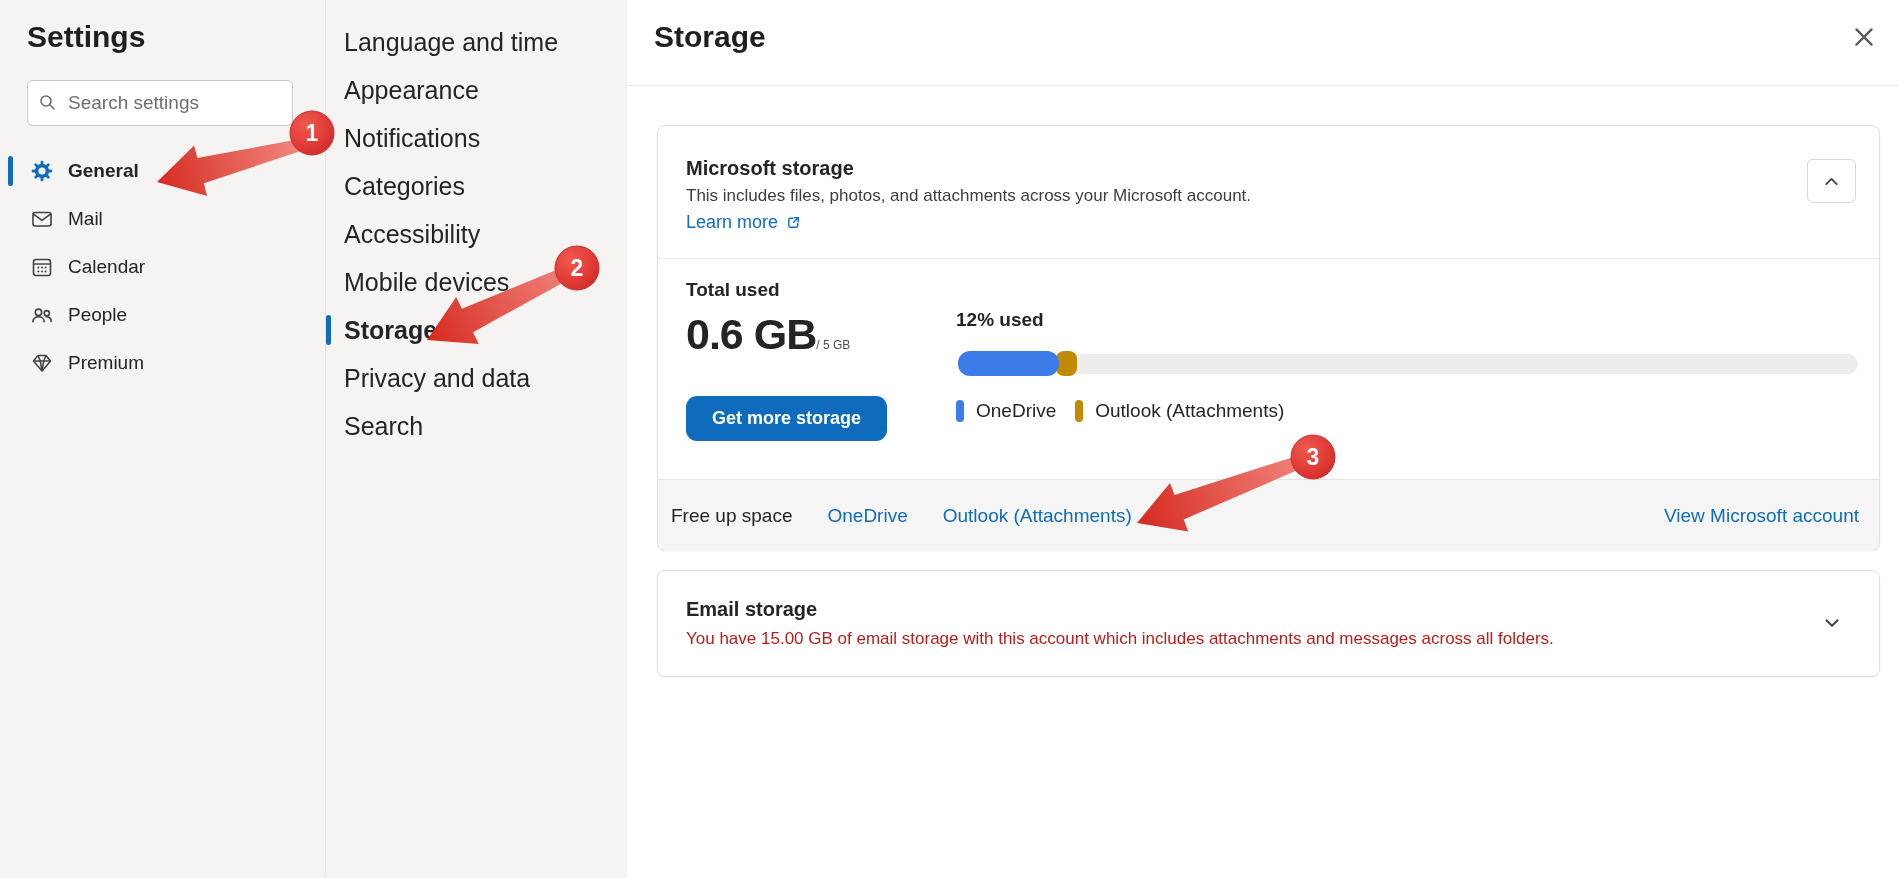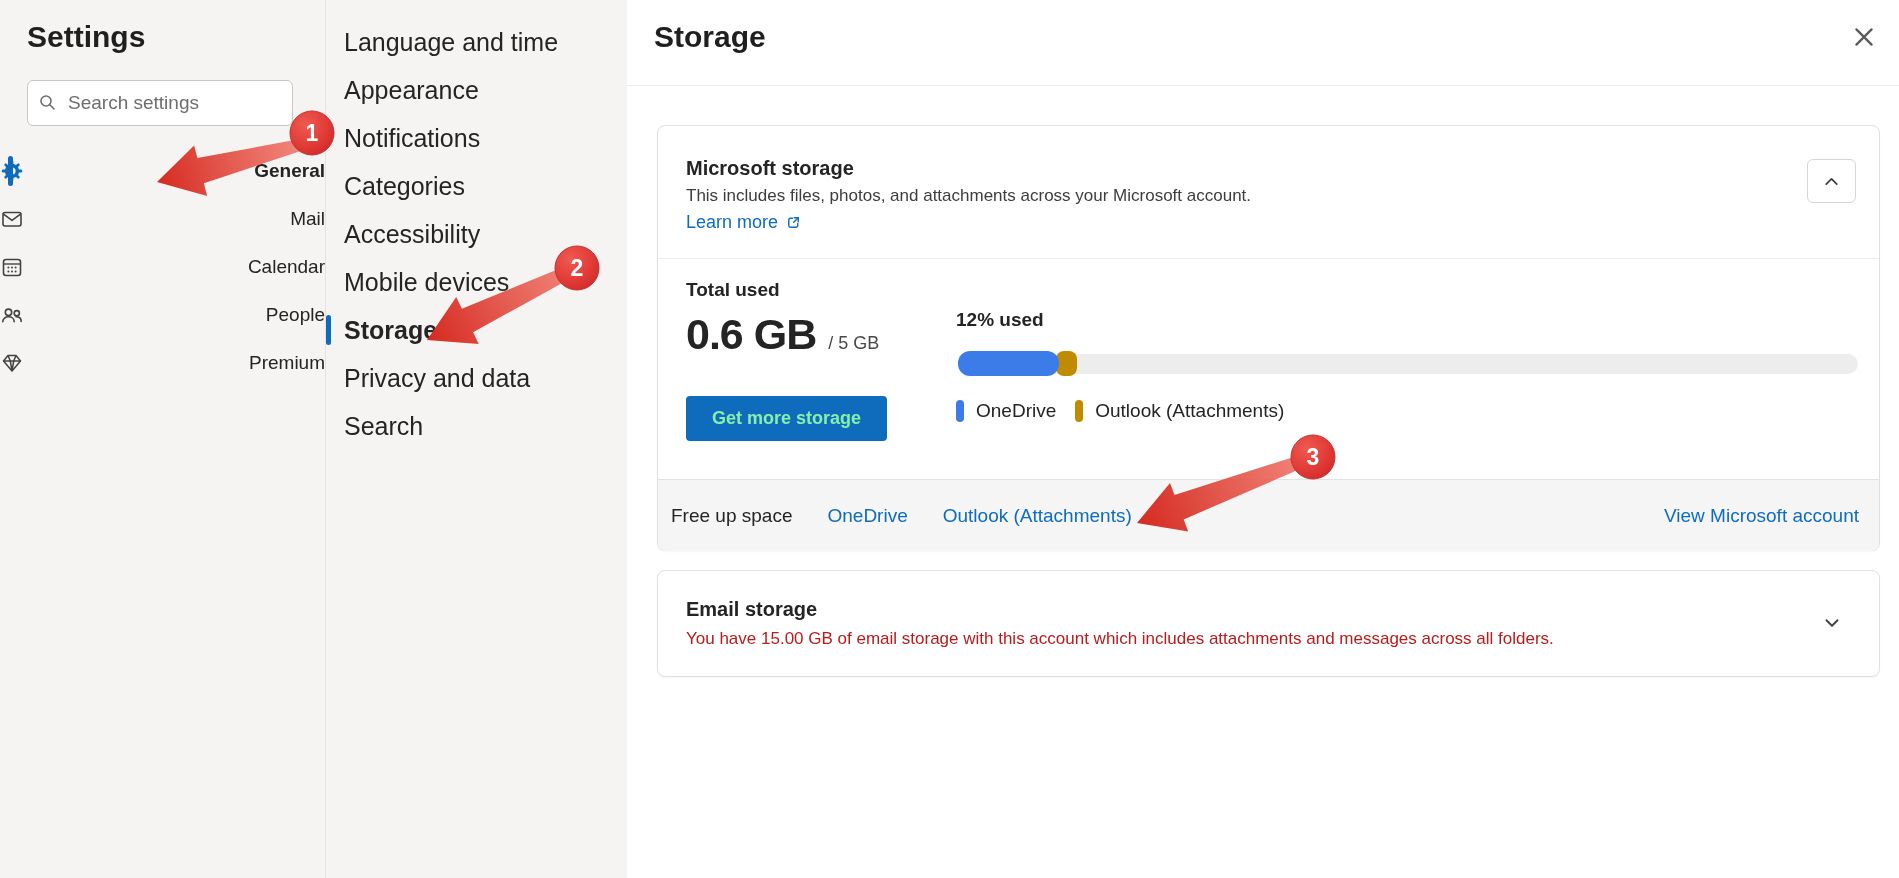--- a/index.html
+++ b/index.html
@@ -10,21 +10,21 @@
   
   .sidebar { position:absolute; left:0; top:0; width:325px; height:878px; background:#f5f4f2; }
   .settings-title { position:absolute; left:27px; top:20px; font-size:30px; font-weight:700; color:#1f1f1f; }
   .search-wrap { position:absolute; left:27px; top:80px; width:266px; height:46px; }
   .search-wrap input { width:266px; height:46px; border:1px solid #c6c6c4; border-radius:6px; background:#fff;
       padding:0 10px 0 40px; font-size:19px; color:#242424; font-family:inherit; outline:none; }
   .search-wrap input::placeholder { color:#6e6e6e; }
   .search-glyph { position:absolute; left:11px; top:13px; width:20px; height:20px; pointer-events:none; }
 
   .nav1 { position:absolute; left:0; top:147px; width:100%; }
-  .nav-item { position:relative; height:48px; display:flex; align-items:center; cursor:pointer;justify-content:space-between; }
+  .nav-item { position:relative; height:48px; display:flex; align-items:center; padding-left:30px; cursor:pointer; }
   .sel-bar { position:absolute; left:8px; top:9px; width:5px; height:30px; border-radius:3px; background:#0f6cbd; }
   .nav-icon { width:24px; height:24px; margin-right:14px; flex:0 0 24px; }
   .nav-label { font-size:19px; color:#242424; white-space:nowrap; }
   .nav-item.selected .nav-label { font-weight:700; }
 
   
   .subnav { position:absolute; left:325px; top:0; width:302px; height:878px; background:#f5f4f2;
       border-left:1px solid #e3e3e1; padding-top:18px; }
   .subnav-item { position:relative; height:48px; display:flex; align-items:center; padding-left:18px;
       font-size:25px; color:#242424; cursor:pointer; white-space:nowrap; }
@@ -47,23 +47,23 @@
   .ms-desc  { position:absolute; left:28px; top:60px; font-size:17px; color:#3d3d3d; }
   .learn-more { position:absolute; left:28px; top:86px; font-size:18px; color:#0f6cbd; display:flex;
       align-items:center; gap:7px; cursor:pointer; text-decoration:none; }
   .collapse-btn { position:absolute; top:33px; right:23px; width:49px; height:44px; background:#fff;
       border:1px solid #d6d6d6; border-radius:6px; cursor:pointer; display:flex; align-items:center; justify-content:center; }
   .card-divider { position:absolute; left:0; right:0; top:132px; height:1px; background:#ececec; }
 
   .total-label { position:absolute; left:28px; top:153px; font-size:19px; font-weight:600; color:#242424; }
   .value-row { position:absolute; left:28px; top:184px; display:flex; align-items:baseline; }
   .used-value { font-size:43px; font-weight:700; color:#242424; letter-spacing:-1px; }
-  .quota-suffix { font-size:18px; color:#4a4a4a; margin-left:12px; }
-  .get-more-btn { position:absolute; left:28px; top:270px; width:201px; height:45px; background:#0f6cbd; color:#86efac;
-      border:none; border-radius:4px; font-size:18px; font-weight:600; font-family:inherit; cursor:pointer; }
+  .quota-suffix { font-size:12px; color:#4a4a4a; }
+  .get-more-btn { position:absolute; left:28px; top:270px; width:201px; height:45px; background:#0f6cbd; color:#ffffff;
+      border:none; border-radius:11px; font-size:18px; font-weight:600; font-family:inherit; cursor:pointer; }
 
   .percent-label { position:absolute; left:298px; top:183px; font-size:19px; font-weight:600; color:#242424; }
   .bar { position:absolute; left:300px; top:225px; width:900px; height:25px; }
   .bar-track { position:absolute; left:0; top:3px; width:900px; height:20px; background:#ededed; border-radius:10px; }
   .bar-gold  { position:absolute; left:98px; top:0; width:21px; height:25px; background:#c08b00; border-radius:8px; }
   .bar-blue  { position:absolute; left:0; top:0; width:101px; height:25px; background:#3b7ce8; border-radius:12px; }
   .legend { position:absolute; left:298px; top:273px; height:24px; display:flex; align-items:center; gap:12px; }
   .legend-pill { width:8px; height:22px; border-radius:4px; }
   .legend-pill.blue { background:#3b7ce8; }
   .legend-pill.gold { background:#c08b00; }

